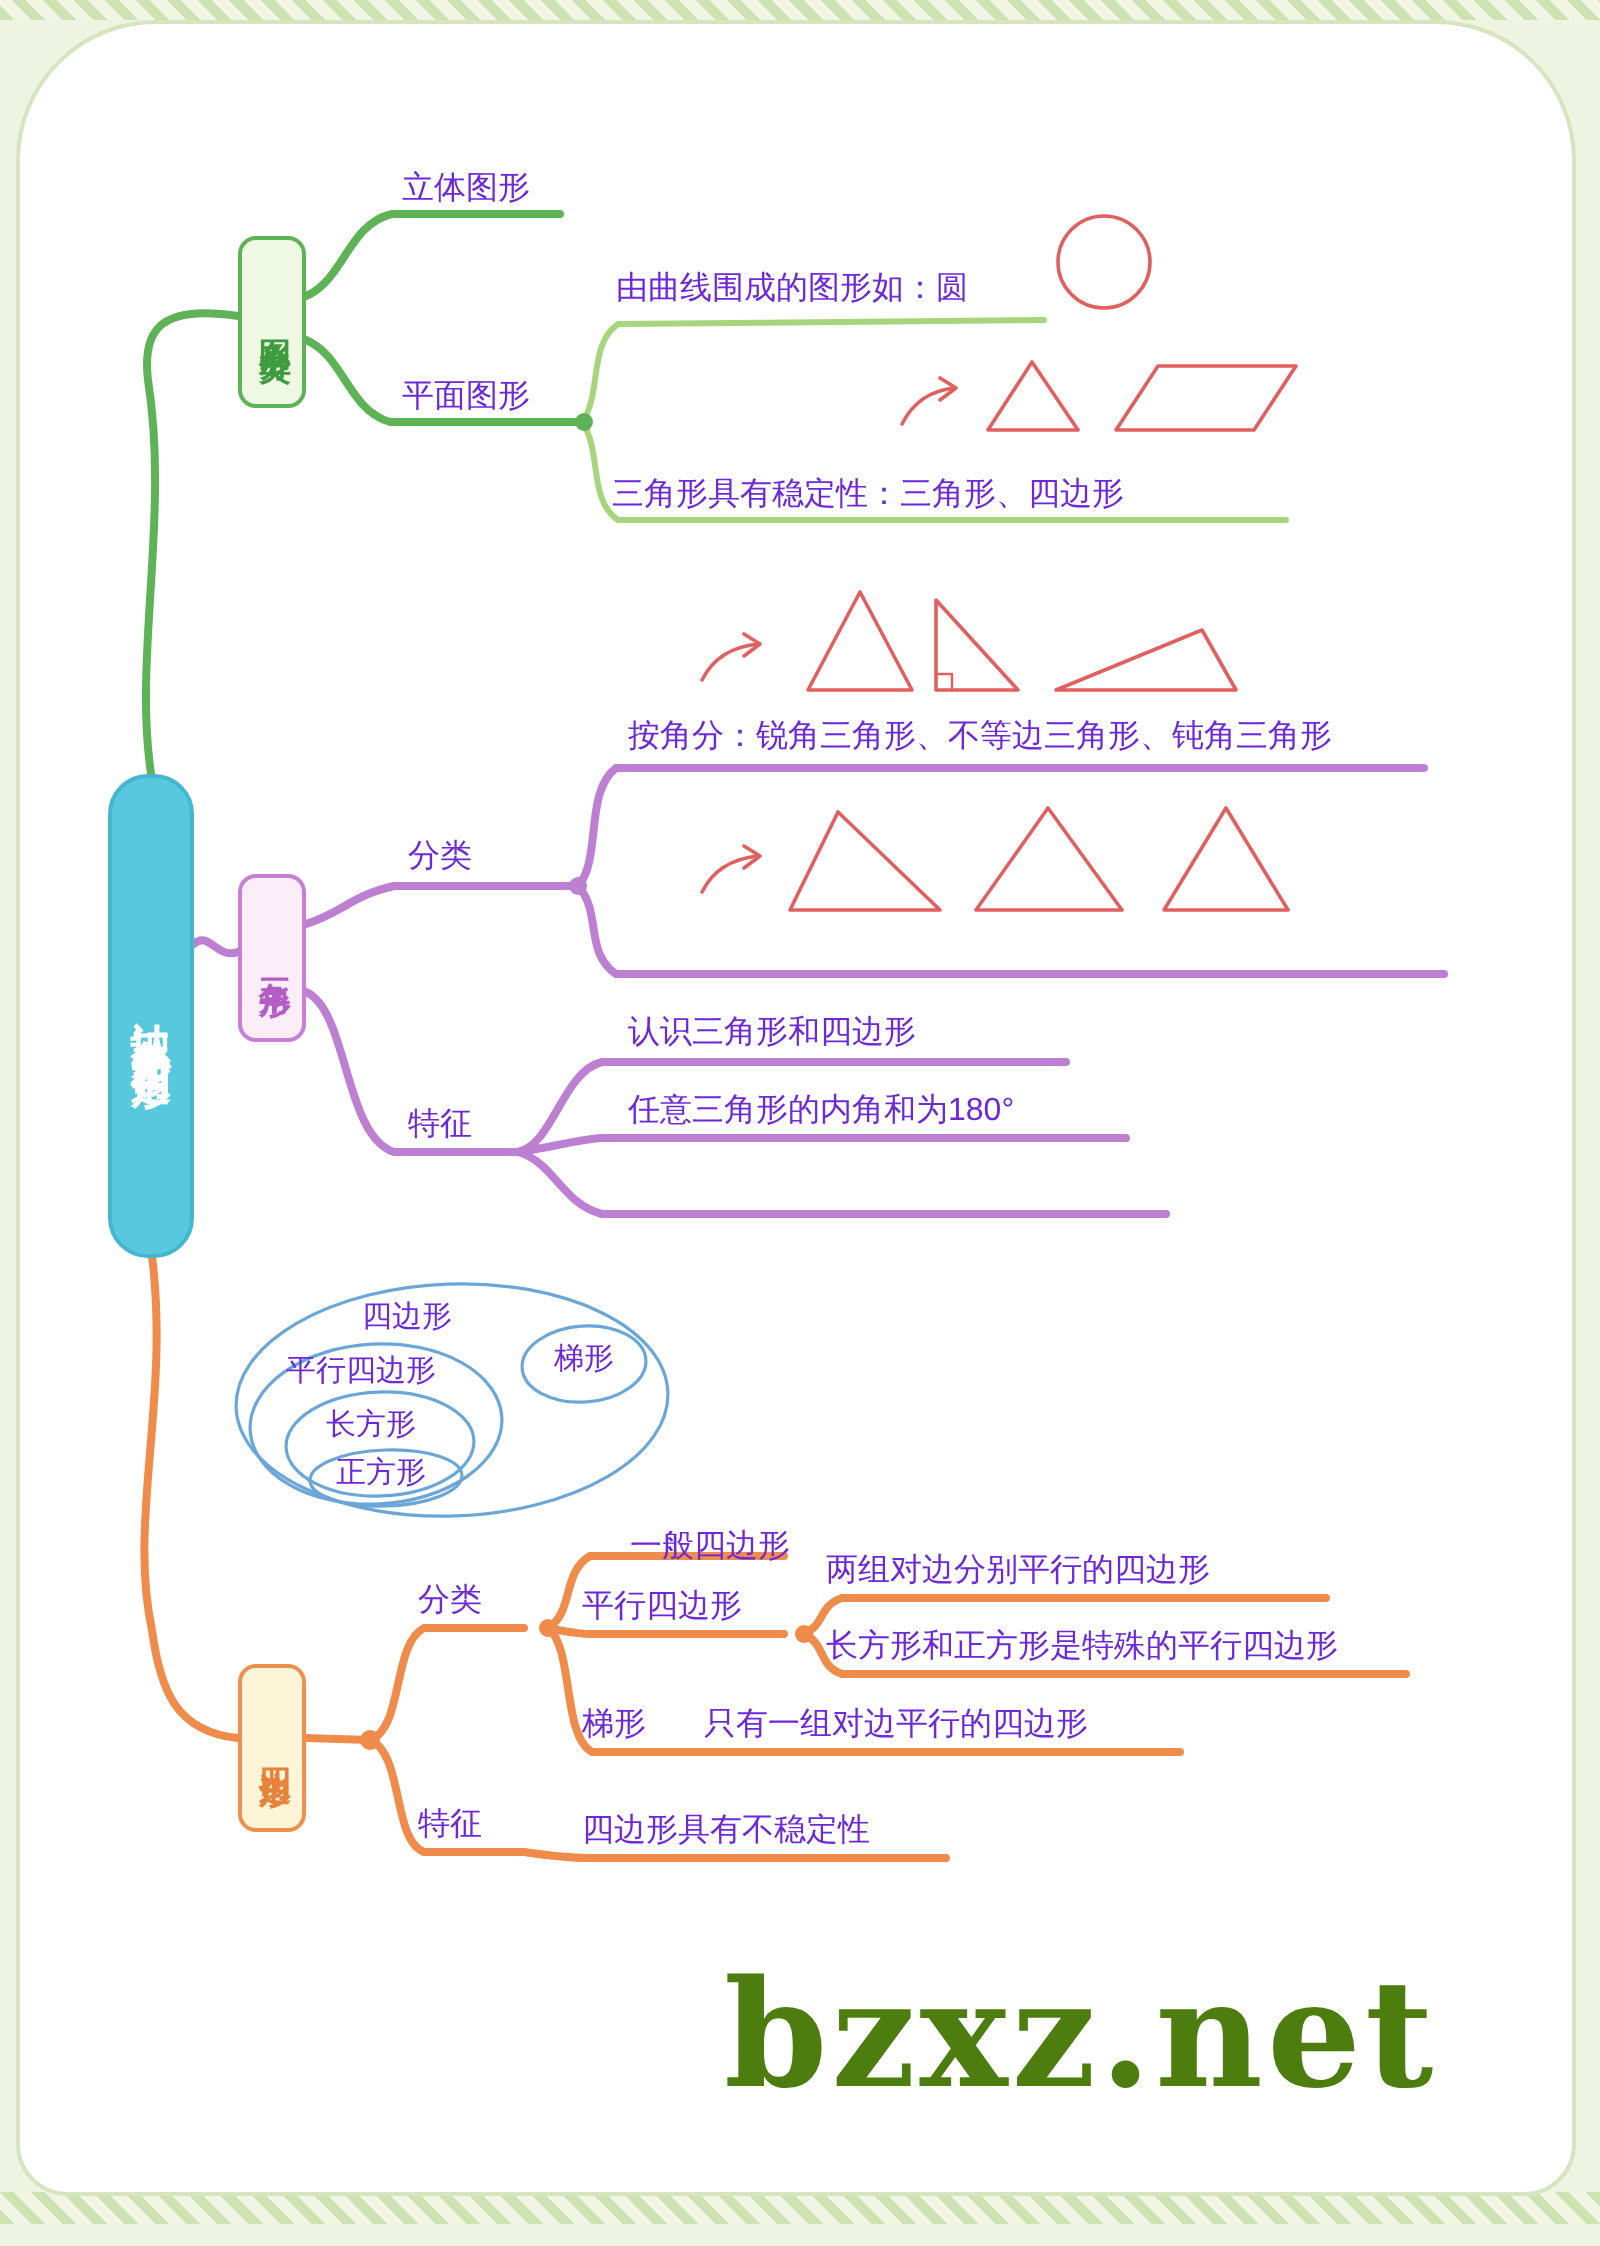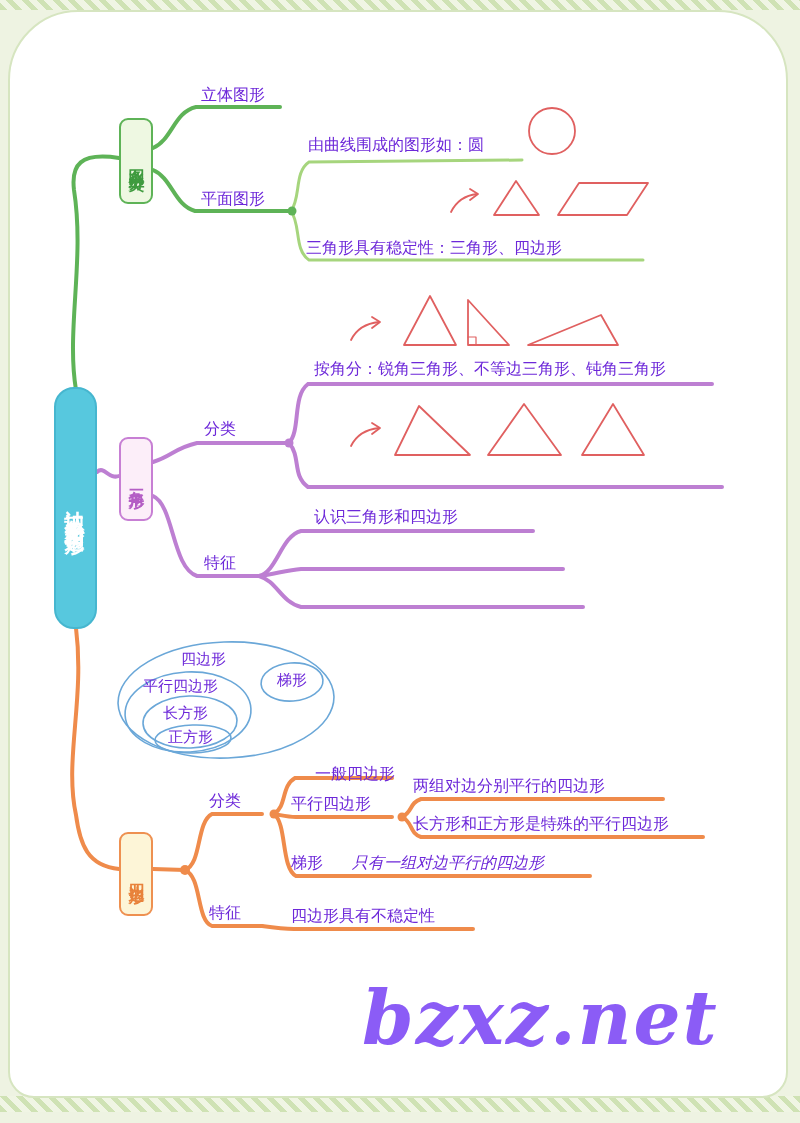--- a/index.html
+++ b/index.html
@@ -24,21 +24,21 @@
   .node-green{left:119px;top:118px;width:34px;height:86px;background:#eef8e2;border-color:#5eb357;color:#3f9b3f;}
   .node-purple{left:119px;top:437px;width:34px;height:84px;background:#fceef9;border-color:#c77fd4;color:#b45ec5;}
   .node-orange{left:119px;top:832px;width:34px;height:84px;background:#fdf5d7;border-color:#ee9050;color:#e8823b;}
   .root-node{position:absolute;left:54px;top:387px;width:43px;height:242px;z-index:3;
              display:flex;align-items:center;justify-content:center;
              writing-mode:vertical-rl;text-orientation:upright;
              background:#57c8de;border:2px solid #46b6cf;border-radius:20px;box-sizing:border-box;
              color:#ffffff;font-weight:bold;font-size:20px;letter-spacing:3px;}
   .watermark{position:absolute;left:362px;top:975px;z-index:3;
              font-family:"DejaVu Serif","Liberation Serif",serif;
-             font-size:74px;font-weight:bold;color:#8b5cf6;letter-spacing:2px;font-style:italic;}
+             font-size:74px;font-weight:bold;color:#4d7c0f;letter-spacing:2px;}
 </style>
 </head>
 <body>
 
 <div id="canvas">
 
   <div class="band band-top"></div>
   <div class="band band-bottom"></div>
   <div class="page-card"></div>
 
@@ -121,32 +121,33 @@
 
   <div class="label" style="left:201px;top:85px;">立体图形</div>
   <div class="label" style="left:201px;top:189px;">平面图形</div>
   <div class="label" style="left:308px;top:135px;">由曲线围成的图形如：圆</div>
   <div class="label" style="left:306px;top:238px;">三角形具有稳定性：三角形、四边形</div>
 
   <div class="label" style="left:204px;top:419px;">分类</div>
   <div class="label" style="left:204px;top:553px;">特征</div>
   <div class="label" style="left:314px;top:359px;">按角分：锐角三角形、不等边三角形、钝角三角形</div>
   <div class="label" style="left:314px;top:507px;">认识三角形和四边形</div>
+  <div class="label" style="left:314px;top:546px;">任意三角形的内角和为180°</div>
 
   <div class="label small" style="left:181px;top:650px;">四边形</div>
   <div class="label small" style="left:143px;top:677px;">平行四边形</div>
   <div class="label small" style="left:163px;top:704px;">长方形</div>
   <div class="label small" style="left:168px;top:728px;">正方形</div>
   <div class="label small" style="left:277px;top:671px;">梯形</div>
 
   <div class="label" style="left:209px;top:791px;">分类</div>
   <div class="label" style="left:209px;top:903px;">特征</div>
   <div class="label" style="left:291px;top:764px;margin-left:24px;">一般四边形</div>
   <div class="label" style="left:291px;top:794px;">平行四边形</div>
   <div class="label" style="left:413px;top:776px;">两组对边分别平行的四边形</div>
   <div class="label" style="left:413px;top:814px;">长方形和正方形是特殊的平行四边形</div>
   <div class="label" style="left:291px;top:853px;">梯形</div>
-  <div class="label" style="left:352px;top:853px;font-style:italic;">只有一组对边平行的四边形</div>
+  <div class="label" style="left:352px;top:853px;">只有一组对边平行的四边形</div>
   <div class="label" style="left:291px;top:906px;">四边形具有不稳定性</div>
 
   <div class="watermark">bzxz.net</div>
 
 </div>
 
 </body></html>

